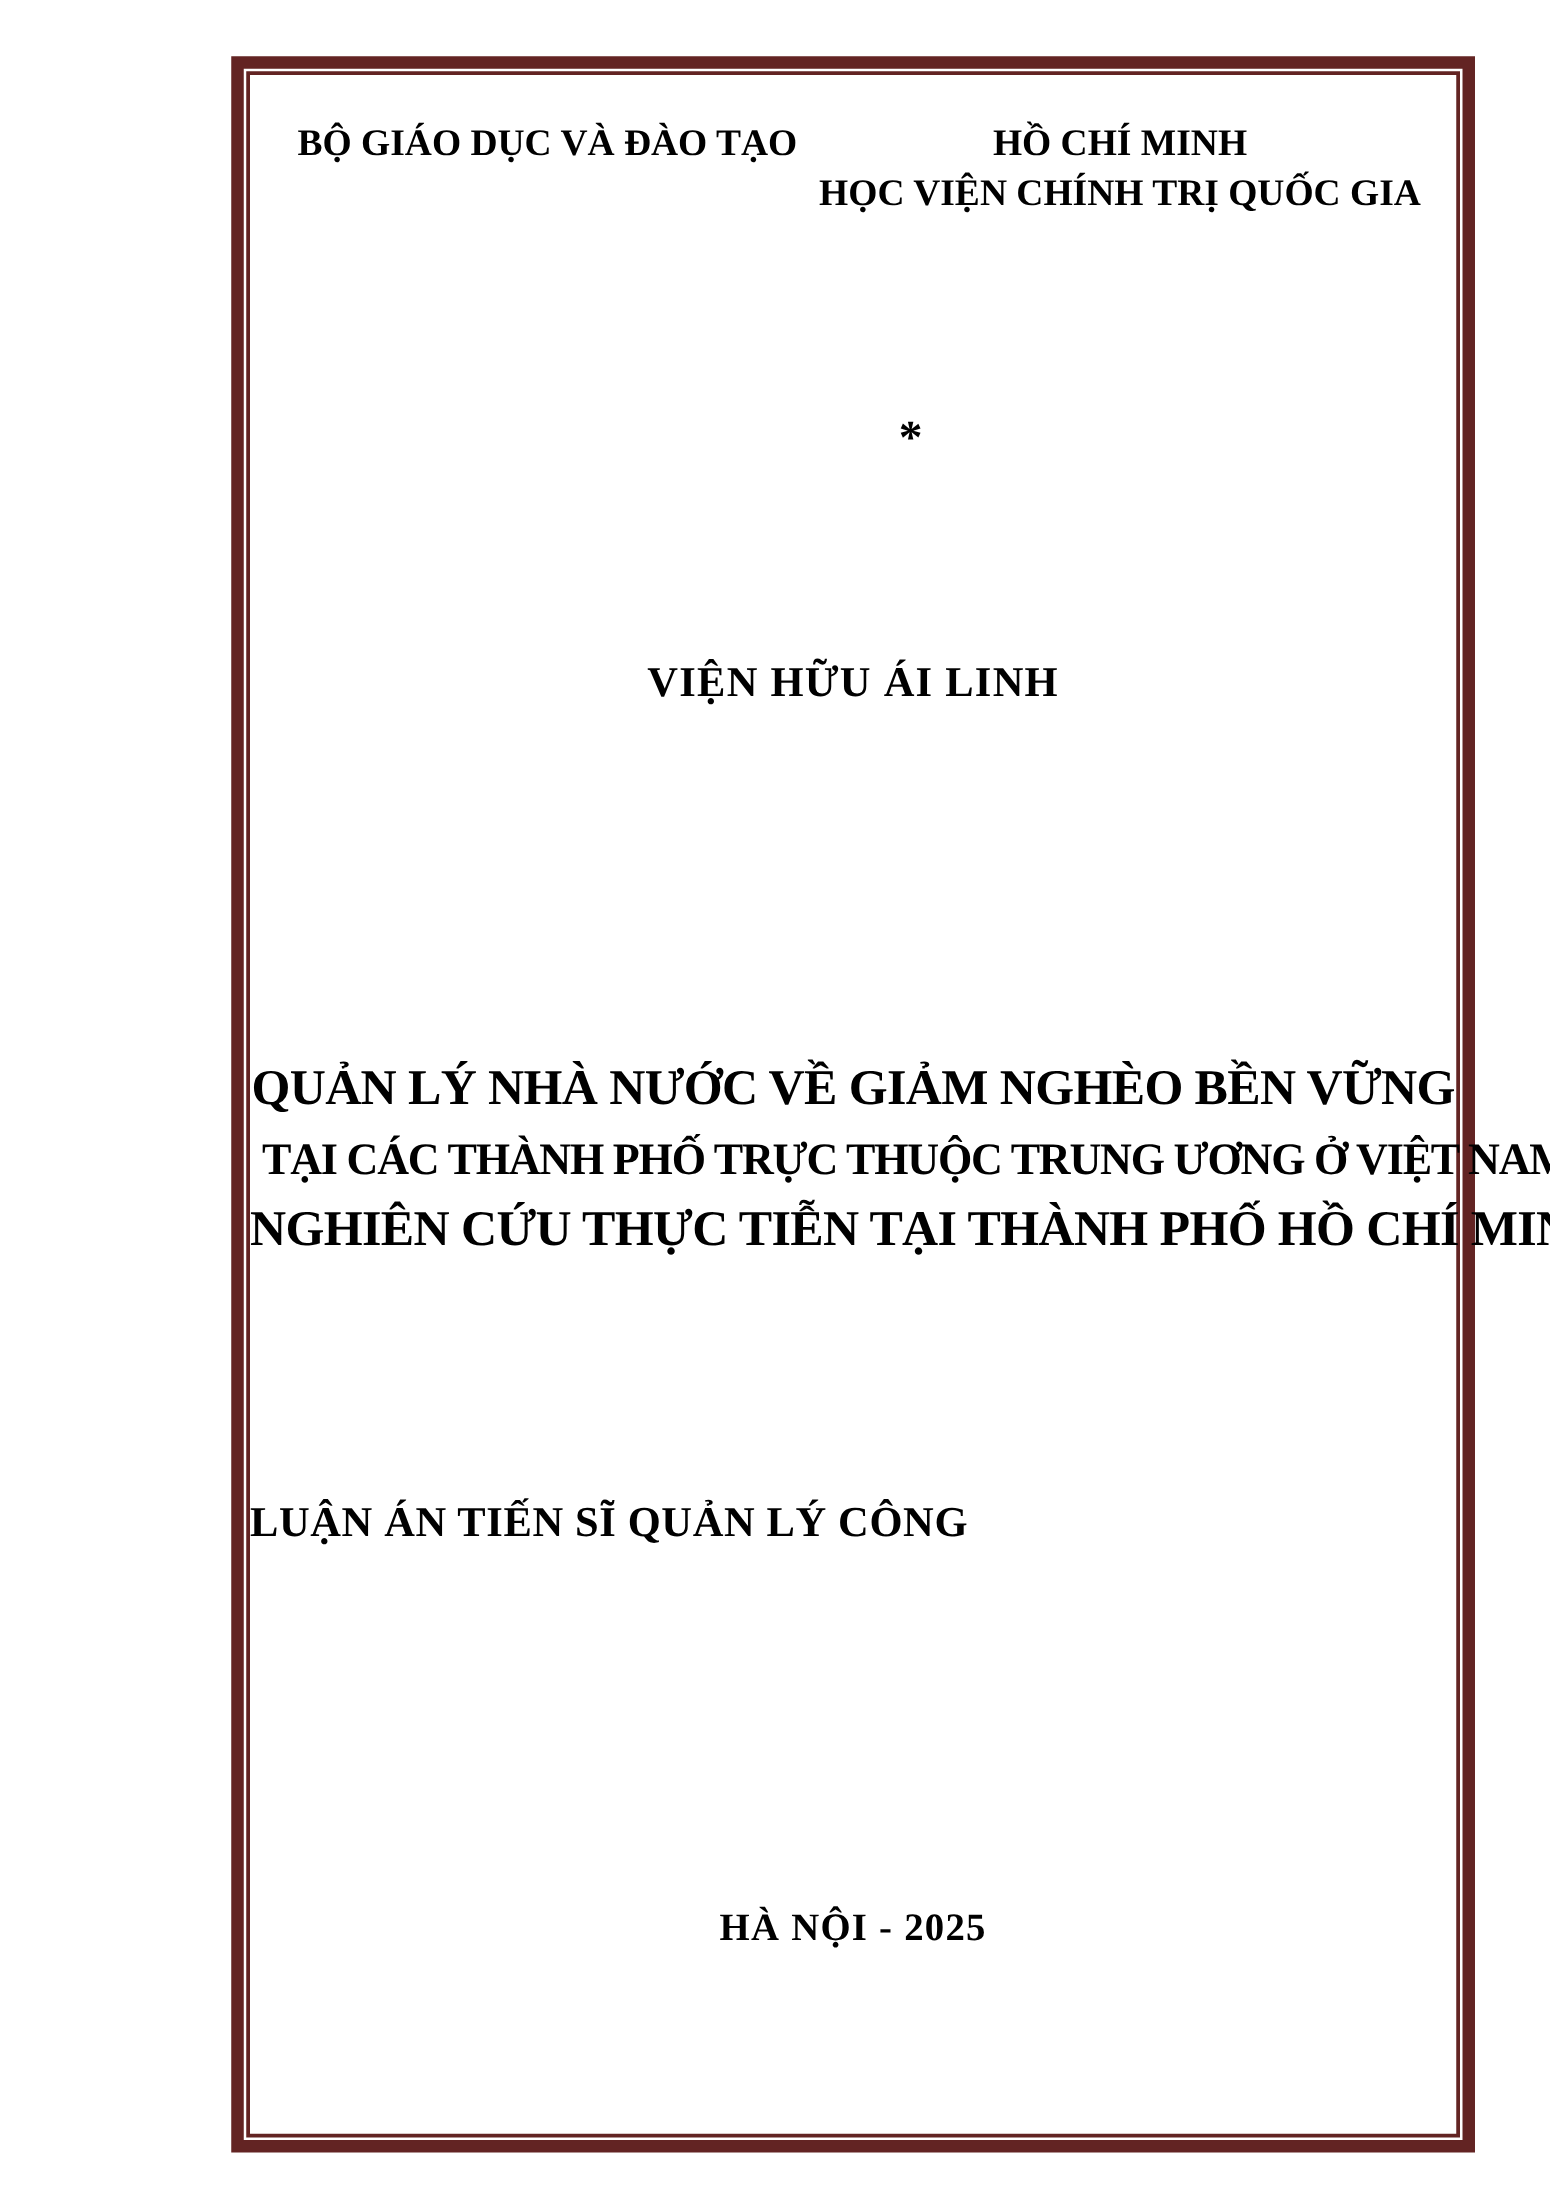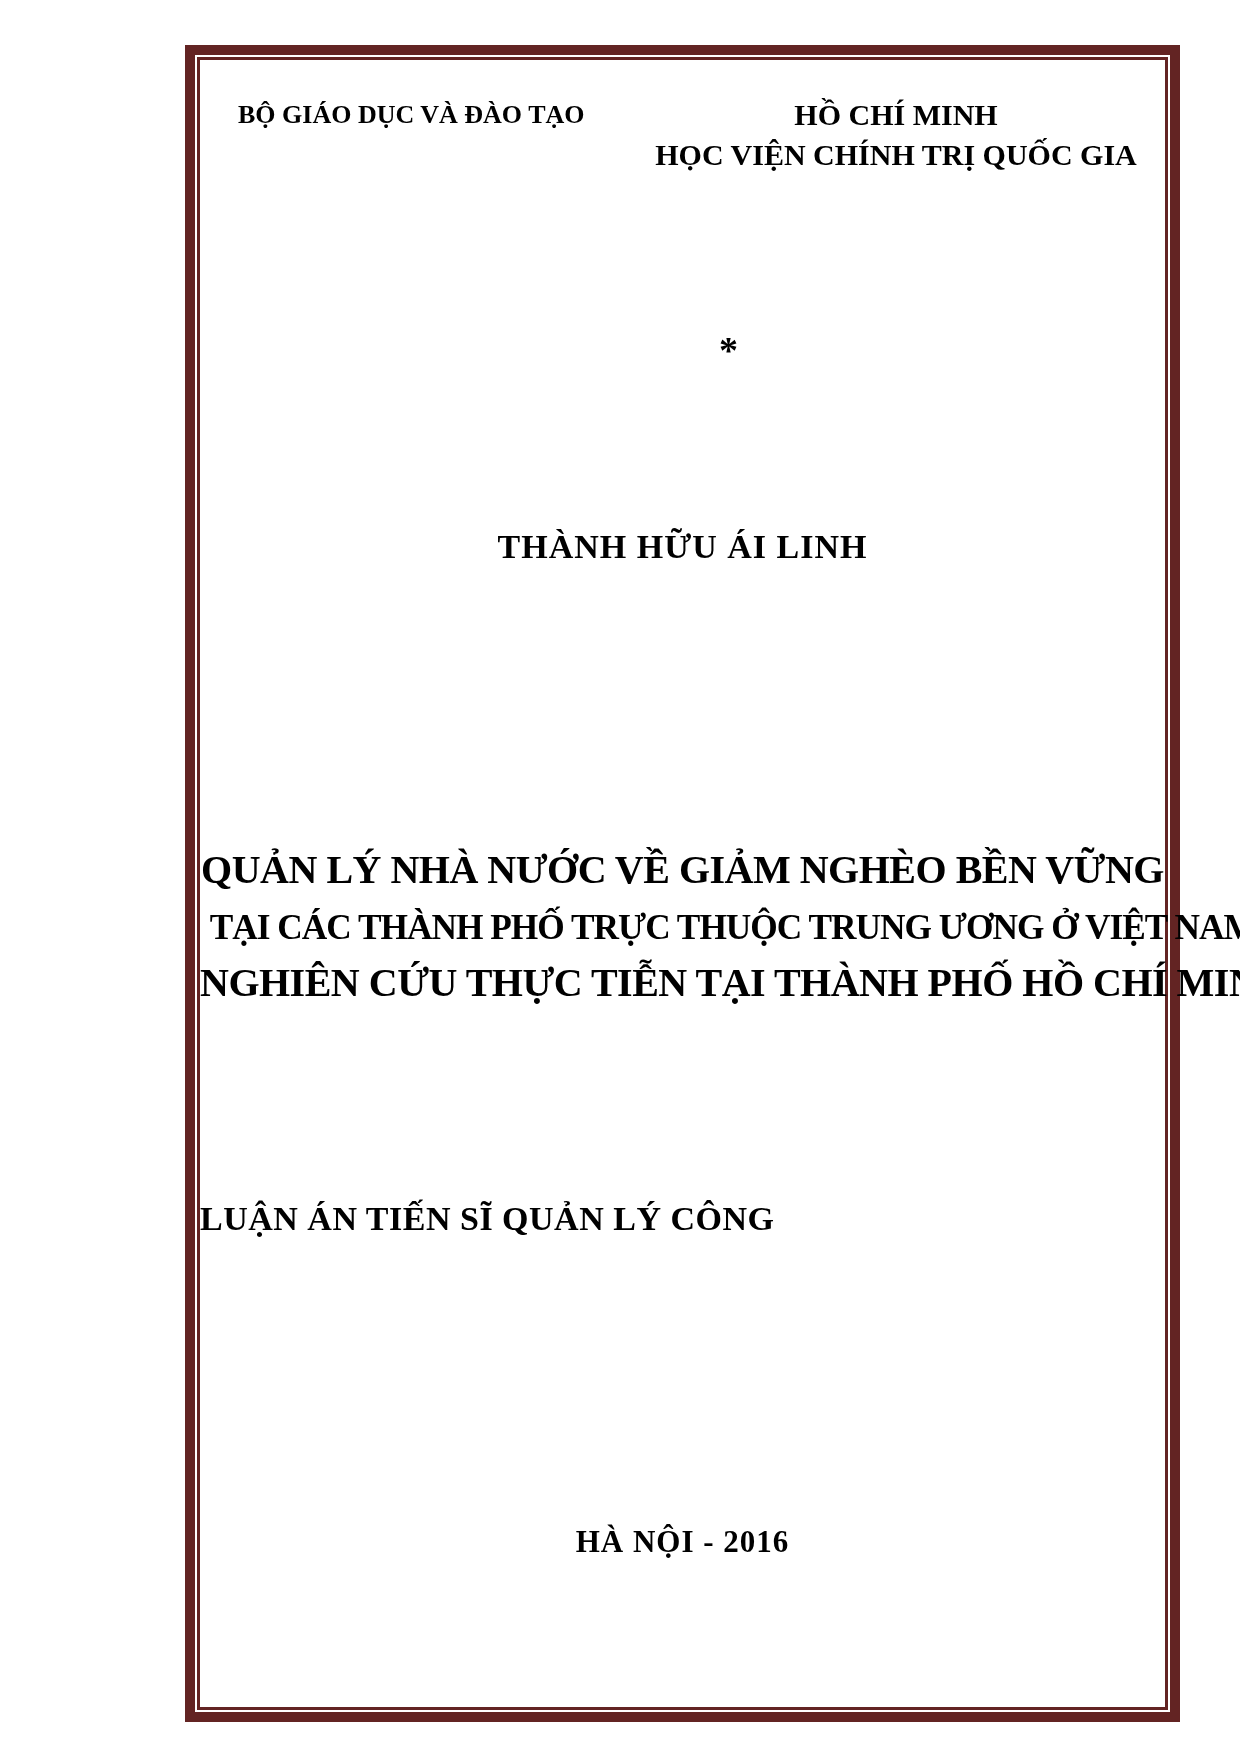--- a/index.html
+++ b/index.html
@@ -29,21 +29,21 @@
     pointer-events: none;
   }
   .content {
     position: absolute;
     inset: 5px;
   }
   .org-left {
     position: absolute;
     left: 38px;
     top: 35px;
-    font-size: 26px;
+    font-size: 30px;
     font-weight: bold;
     line-height: 40px;
     white-space: nowrap;
   }
   .org-right {
     position: absolute;
     left: 432px;
     top: 35px;
     width: 528px;
     text-align: center;
@@ -125,27 +125,27 @@
       <div class="org-left">BỘ GIÁO DỤC VÀ ĐÀO TẠO</div>
 
       <div class="org-right">
         <span>HỒ CHÍ MINH</span>
         <span>HỌC VIỆN CHÍNH TRỊ QUỐC GIA</span>
       </div>
 
 
       <div class="star-separator">*</div>
 
-      <div class="author-name">THÀNH HỮU ÁI LINH</div>
+      <div class="author-name">VIỆN HỮU ÁI LINH</div>
 
       <div class="thesis-title">
         <span class="line1">QUẢN LÝ NHÀ NƯỚC VỀ GIẢM NGHÈO BỀN VỮNG</span>
         <span class="line2">TẠI CÁC THÀNH PHỐ TRỰC THUỘC TRUNG ƯƠNG Ở VIỆT NAM</span>
         <span class="line3">NGHIÊN CỨU THỰC TIỄN TẠI THÀNH PHỐ HỒ CHÍ MINH</span>
       </div>
 
       <div class="doc-type">LUẬN ÁN TIẾN SĨ QUẢN LÝ CÔNG</div>
 
-      <div class="place-year">HÀ NỘI - 2016</div>
+      <div class="place-year">HÀ NỘI - 2025</div>
 
     </div>
   </div>
 </div>
 
 </body></html>

